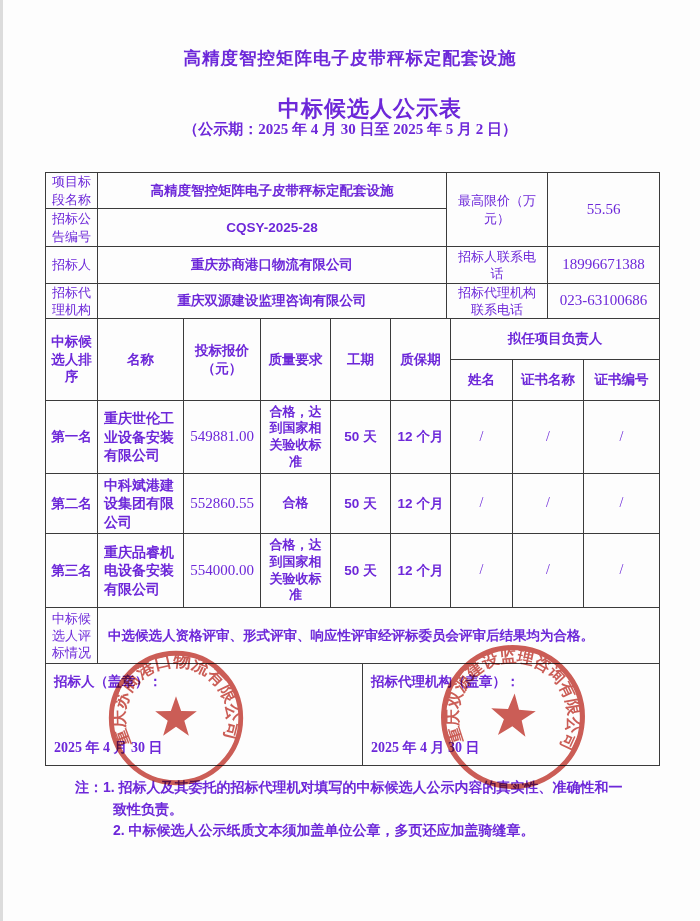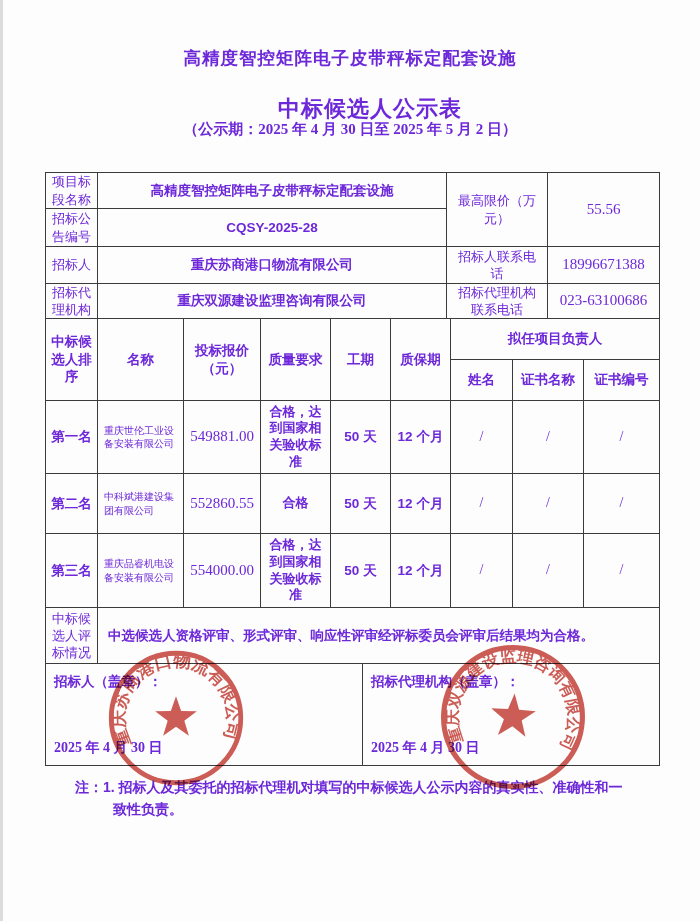--- a/index.html
+++ b/index.html
@@ -22,21 +22,21 @@
   .tbl { position:absolute; left:45px; top:172px; width:615px;
          border-top:1px solid #3b3b3b; border-left:1px solid #3b3b3b; }
   .g { display:grid; }
   .c { border-right:1px solid #3b3b3b; border-bottom:1px solid #3b3b3b;
        display:flex; align-items:center; justify-content:center;
        text-align:center; font-size:13px; line-height:1.32; padding:1px 5px;
        word-break:break-all; line-break:anywhere; overflow:hidden; }
   .v    { font-weight:bold; font-size:13.5px; }
   .hd   { font-weight:bold; font-size:13.5px; }
   .serif{ font-family:"Liberation Serif","DejaVu Serif",serif; font-size:15px; font-weight:normal; }
-  .nm   { text-align:left; font-weight:normal; font-size:10px; padding:1px 6px; }
+  .nm   { text-align:left; font-weight:bold; font-size:14px; padding:1px 6px; }
   .q    { font-weight:bold; font-size:13px; line-height:1.28; }
   .slash{ font-family:"Liberation Serif","DejaVu Serif",serif; font-size:14px; font-weight:normal; }
 
   .g-top  { grid-template-columns:52px 349px 101px 112px; grid-template-rows:36px 38px 37px 35px; }
   .g-head { grid-template-columns:52px 86px 77px 70px 60px 60px 62px 71px 76px; grid-template-rows:41px 41px; }
   .g-body { grid-template-columns:52px 86px 77px 70px 60px 60px 62px 71px 76px; grid-template-rows:73px 60px 74px; }
   .g-eval { grid-template-columns:52px 562px; grid-template-rows:56px; }
   .g-sign { grid-template-columns:317px 297px; grid-template-rows:102px; }
 
   .eval-text { justify-content:flex-start; text-align:left; font-weight:bold; font-size:13.5px; padding-left:10px; }
@@ -147,20 +147,21 @@
       </div>
       <div class="c sign-cell">
         <span class="sign-label">招标代理机构（盖章）：</span>
         <span class="sign-date">2025 年 4 月 30 日</span>
       </div>
     </div>
   </div>
 
   <div class="notes">
     <div class="note-1"><span>注：</span><span>1. 招标人及其委托的招标代理机对填写的中标候选人公示内容的真实性、准确性和一致性负责。</span></div>
+    <div class="note-2">2. 中标候选人公示纸质文本须加盖单位公章，多页还应加盖骑缝章。</div>
   </div>
 
   <svg class="stamp stamp-left" viewBox="0 0 160 160">
     <circle class="ring" cx="80" cy="80" r="74"></circle>
     <path class="star" d="M80,55 L85.9,71.9 L103.8,72.3 L89.5,83.1 L94.7,100.2 L80,90 L65.3,100.2 L70.5,83.1 L56.2,72.3 L74.1,71.9 Z"></path>
     <defs>
         <path id="arcL" d="M28.9,109.5 A59,59 0 1,1 131.1,109.5"></path>
       </defs>
     <text><textPath href="#arcL" textLength="240" lengthAdjust="spacingAndGlyphs">重庆苏商港口物流有限公司</textPath></text>
   </svg>

